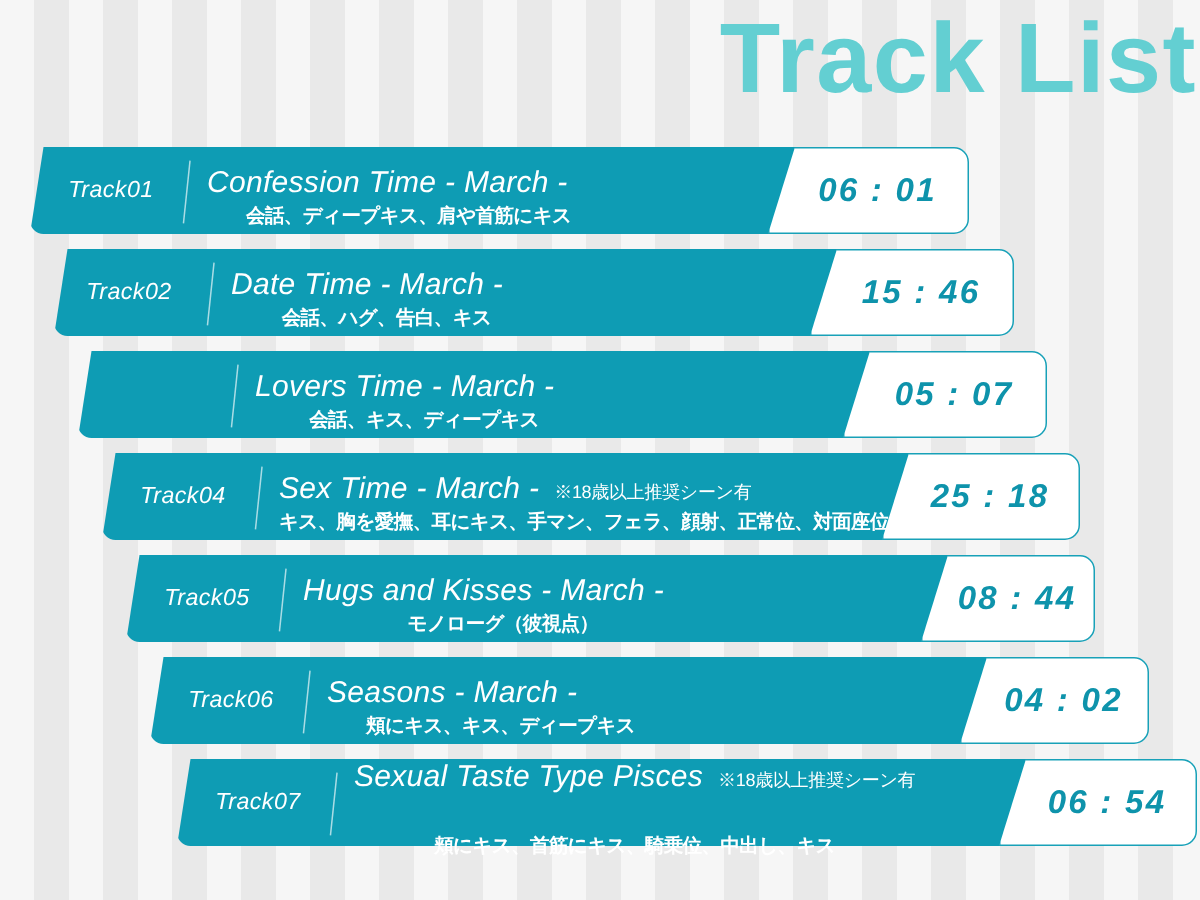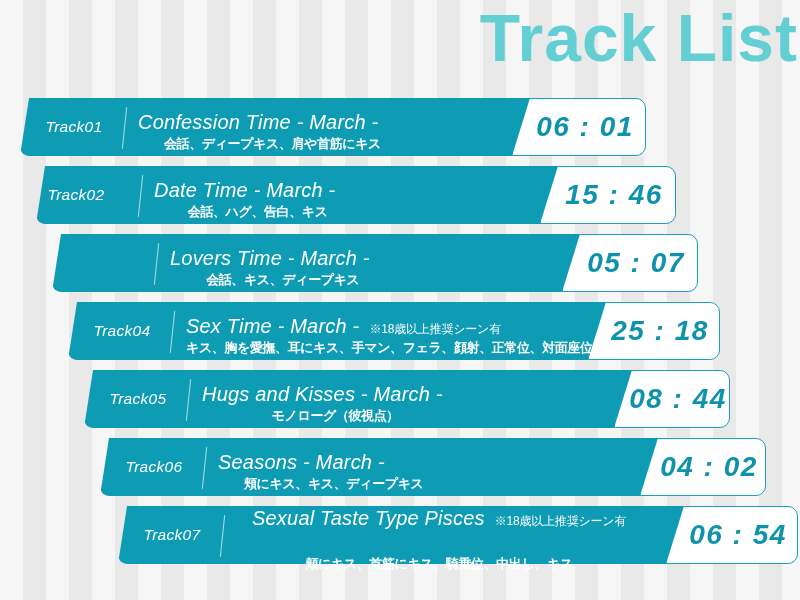--- a/index.html
+++ b/index.html
@@ -149,21 +149,21 @@
     clip-path: polygon(18px 0, 100% 0, 100% 100%, 0 100%);
     display: flex;
     align-items: center;
     justify-content: center;
     box-sizing: border-box;
   }
   .time-text {
     color: #0e93ab;
     font-style: italic;
     font-weight: bold;
-    font-size: 28px;
+    font-size: 22px;
     letter-spacing: 1.5px;
     padding-left: 12px;
   }
 </style>
 </head>
 <body>
 
 <div id="stage">
 
   <div id="bg-stripes"></div>
@@ -180,21 +180,21 @@
             <span class="track-title">Confession Time - March -</span>
           </div>
           <div class="track-sub indent">会話、ディープキス、肩や首筋にキス</div>
         </div>
         <div class="time-box" style="left: 512px; width: 134px;">
           <span class="time-text">06 : 01</span>
         </div>
       </div>
       <div class="track-row">
         <div class="bar" style="left: 36px; width: 632px;"></div>
-        <div class="track-num" style="left: 28px;">Track02</div>
+        <div class="track-num" style="left: 38px;">Track02</div>
         <div class="divider" style="left: 140px;"></div>
         <div class="text-block" style="left: 154px;">
           <div class="title-line">
             <span class="track-title">Date Time - March -</span>
           </div>
           <div class="track-sub indent">会話、ハグ、告白、キス</div>
         </div>
         <div class="time-box" style="left: 540px; width: 136px;">
           <span class="time-text">15 : 46</span>
         </div>
@@ -252,21 +252,21 @@
           <div class="track-sub indent">頬にキス、キス、ディープキス</div>
         </div>
         <div class="time-box" style="left: 640px; width: 126px;">
           <span class="time-text">04 : 02</span>
         </div>
       </div>
       <div class="track-row">
         <div class="bar" style="left: 118px; width: 672px;"></div>
         <div class="track-num" style="left: 124px;">Track07</div>
         <div class="divider" style="left: 222px;"></div>
-        <div class="text-block" style="left: 252px; gap: 24px;">
+        <div class="text-block" style="left: 236px; gap: 24px;">
           <div class="title-line">
             <span class="track-title">Sexual Taste Type Pisces</span>
             <span class="track-note">※18歳以上推奨シーン有</span>
           </div>
           <div class="track-sub">頬にキス、首筋にキス、騎乗位、中出し、キス</div>
         </div>
         <div class="time-box" style="left: 666px; width: 132px;">
           <span class="time-text">06 : 54</span>
         </div>
       </div>

